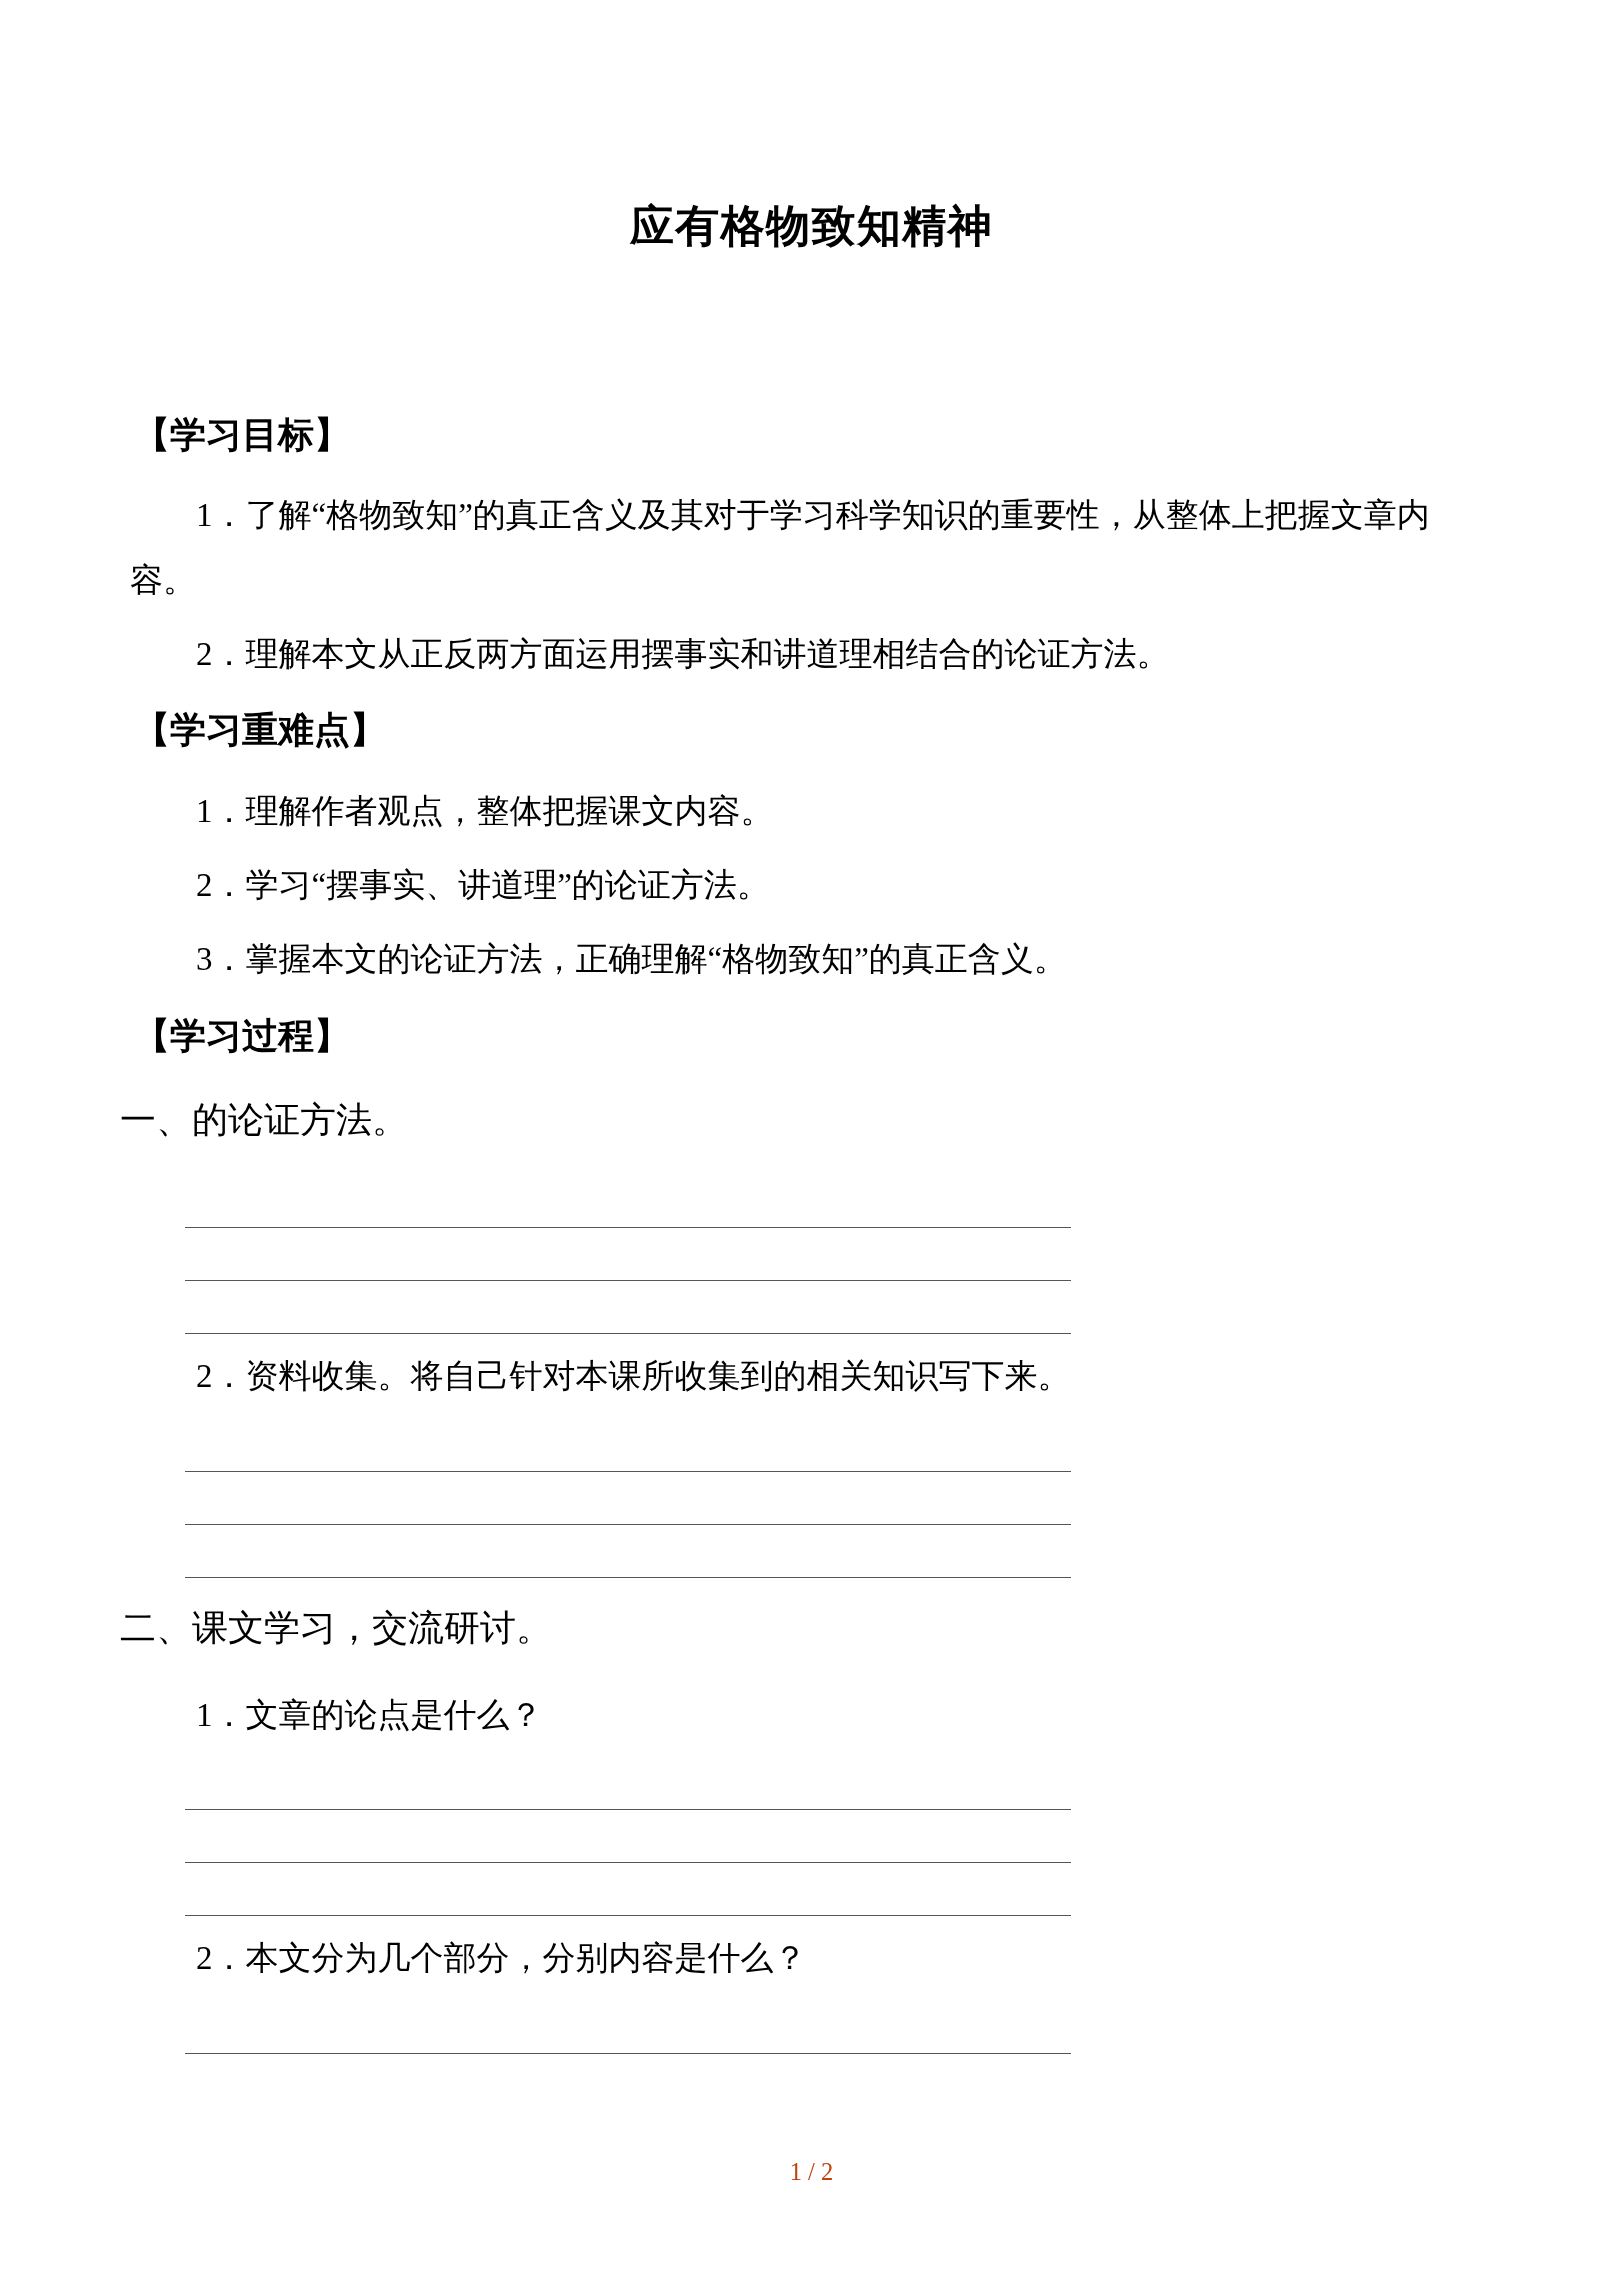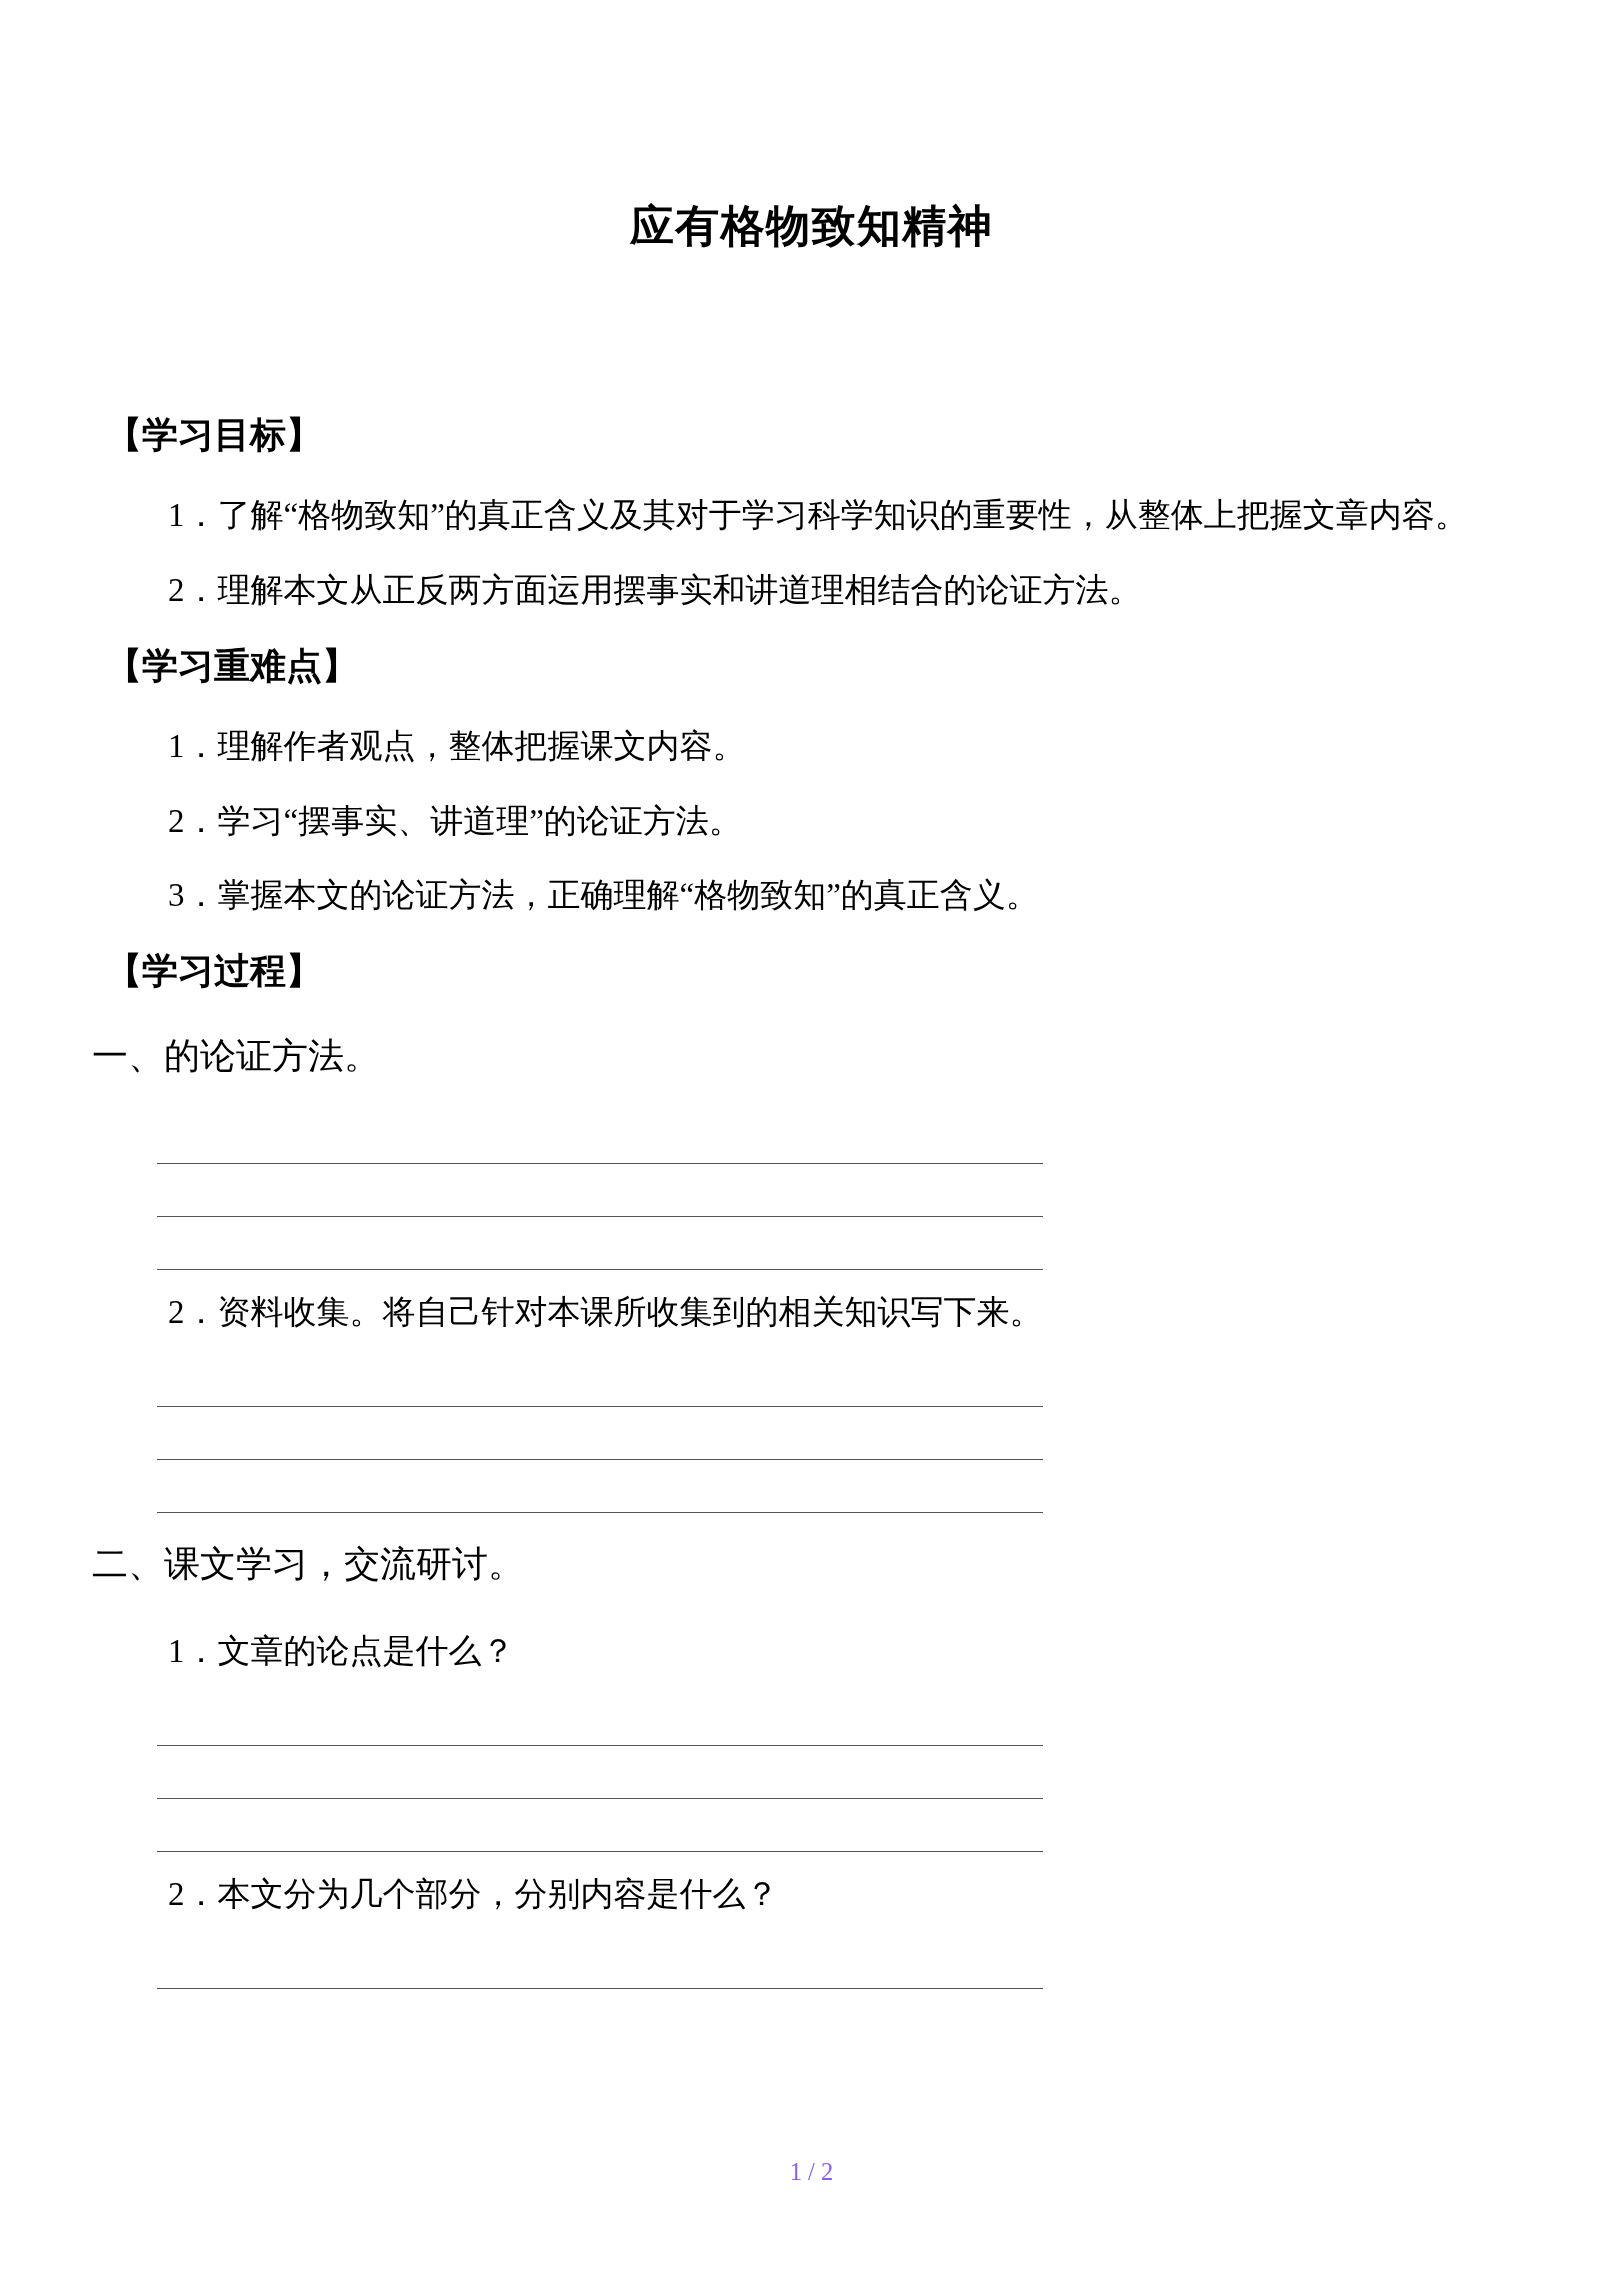--- a/index.html
+++ b/index.html
@@ -5,21 +5,21 @@
   html, body {
     margin: 0;
     padding: 0;
     background: #ffffff;
   }
   .page {
     position: relative;
     width: 1623px;
     height: 2295px;
     box-sizing: border-box;
-    padding: 0 92px;
+    padding: 0 120px;
     background: #ffffff;
     color: #000000;
     font-family: "Liberation Serif", "DejaVu Serif", serif;
     overflow: hidden;
   }
   .doc-title {
     margin: 0;
     padding-top: 201px;
     font-size: 44px;
     font-weight: 700;
@@ -59,21 +59,21 @@
     height: 52px;
     border-bottom: 1.4px solid #555555;
   }
   .footer {
     position: absolute;
     left: 0;
     bottom: 109px;
     width: 100%;
     text-align: center;
     font-size: 24.5px;
-    color: #8b5cf6;
+    color: #c2410c;
   }
 </style>
 </head>
 <body>
 
 <div class="page">
 
   <h1 class="doc-title">应有格物致知精神</h1>
 
   <h2 class="heading heading-first">【学习目标】</h2>

